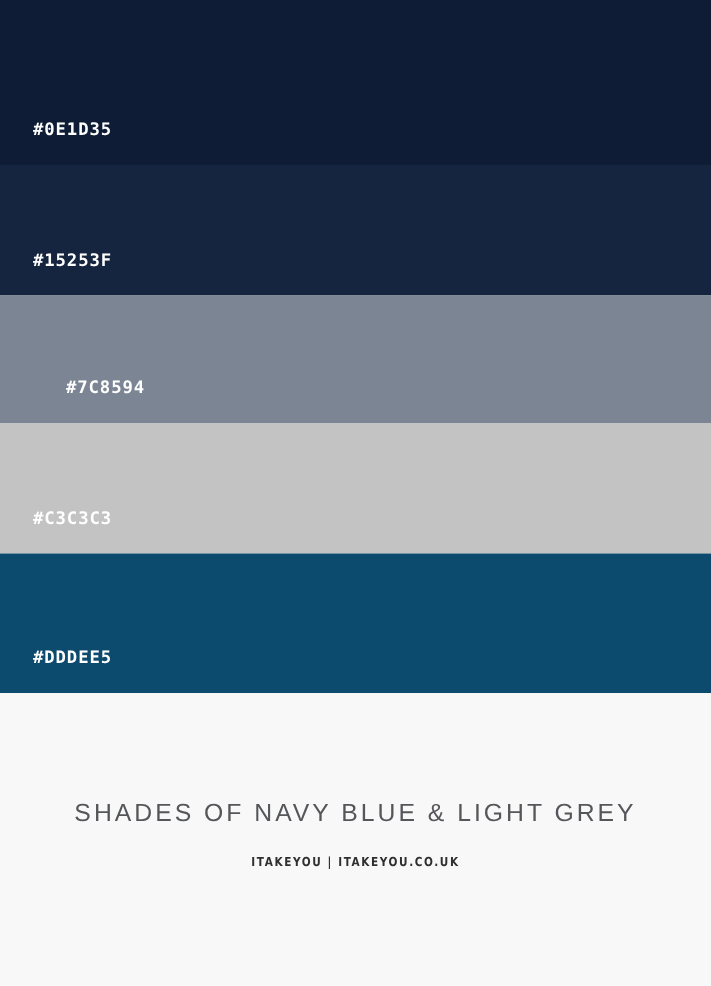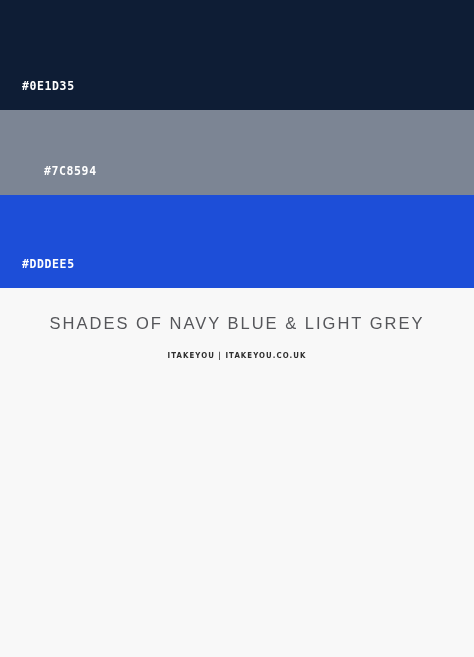--- a/index.html
+++ b/index.html
@@ -53,20 +53,21 @@
   .footer {
     flex: 1 1 auto;
     width: 100%;
     background: #f8f8f8;
     display: flex;
     flex-direction: column;
     align-items: center;
     justify-content: flex-start;
     padding-top: 26px;
     box-sizing: border-box;
+    margin-top: 45px;
   }
 
   .footer-title {
     font-family: "Liberation Sans", sans-serif;
     font-size: 16.5px;
     font-weight: 300;
     letter-spacing: 2.0px;
     color: #55565a;
     white-space: nowrap;
     text-align: center;
@@ -89,28 +90,34 @@
 <body>
 
 <div id="palette-card" style="background: rgb(248, 248, 248);">
 
   <div class="swatch-stack">
 
     <div class="swatch" style="background: rgb(14, 29, 53); height: 110px;">
       <span class="swatch-label" style="color: rgb(255, 255, 255);">#0E1D35</span>
     </div>
 
+    <div class="swatch" style="background: rgb(21, 37, 63); height: 87px;">
+      <span class="swatch-label" style="color: rgb(255, 255, 255);">#15253F</span>
+    </div>
 
 
     <div class="swatch" style="background: rgb(124, 133, 148); height: 85px;">
       <span class="swatch-label" style="color: rgb(255, 255, 255); padding-left: 44px;">#7C8594</span>
     </div>
 
+    <div class="swatch" style="background: rgb(195, 195, 195); height: 87px;">
+      <span class="swatch-label" style="color: rgb(255, 255, 255);">#C3C3C3</span>
+    </div>
 
-    <div class="swatch" style="background: #1d4ed8; height: 93px;">
+    <div class="swatch" style="background: #0c4a6e; height: 93px;">
       <span class="swatch-label" style="color: rgb(255, 255, 255);">#DDDEE5</span>
     </div>
 
   </div>
 
   <div class="footer">
     <div class="footer-title">SHADES OF NAVY BLUE &amp; LIGHT GREY</div>
     <div class="footer-credit">ITAKEYOU | ITAKEYOU.CO.UK</div>
   </div>
 

